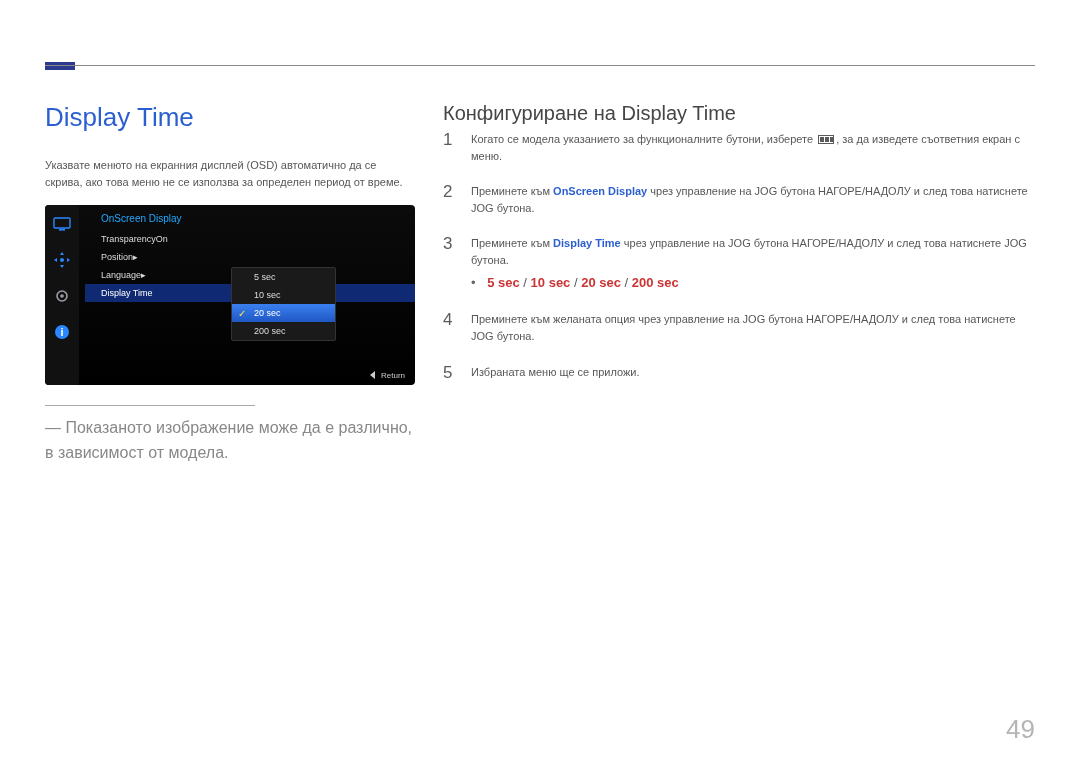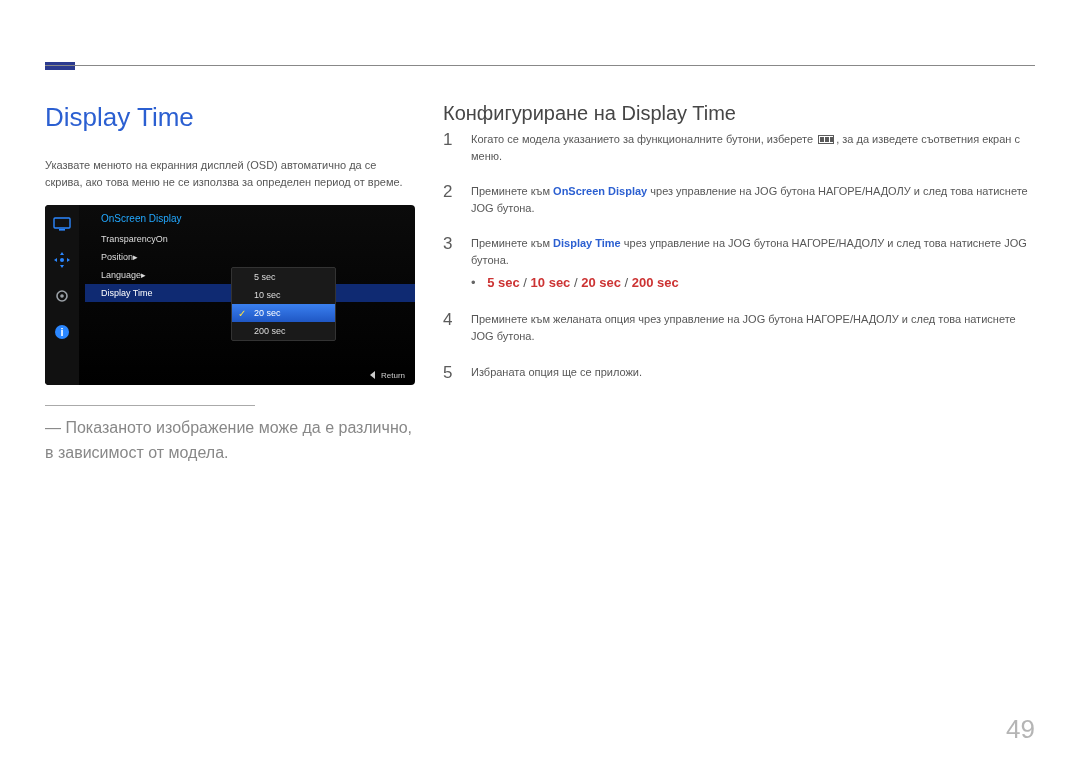--- a/index.html
+++ b/index.html
@@ -226,20 +226,20 @@
         </div>
       </div>
 
       <div class="step">
         <div class="step-num">4</div>
         <div class="step-body">Преминете към желаната опция чрез управление на JOG бутона НАГОРЕ/НАДОЛУ и след това натиснете JOG бутона.</div>
       </div>
 
       <div class="step">
         <div class="step-num">5</div>
-        <div class="step-body">Избраната опция ще се приложи.</div>
+        <div class="step-body">Избраната меню ще се приложи.</div>
       </div>
 
     </div>
   </div>
 </div>
 
 <div class="pagenum">49</div>
 
 </body></html>

